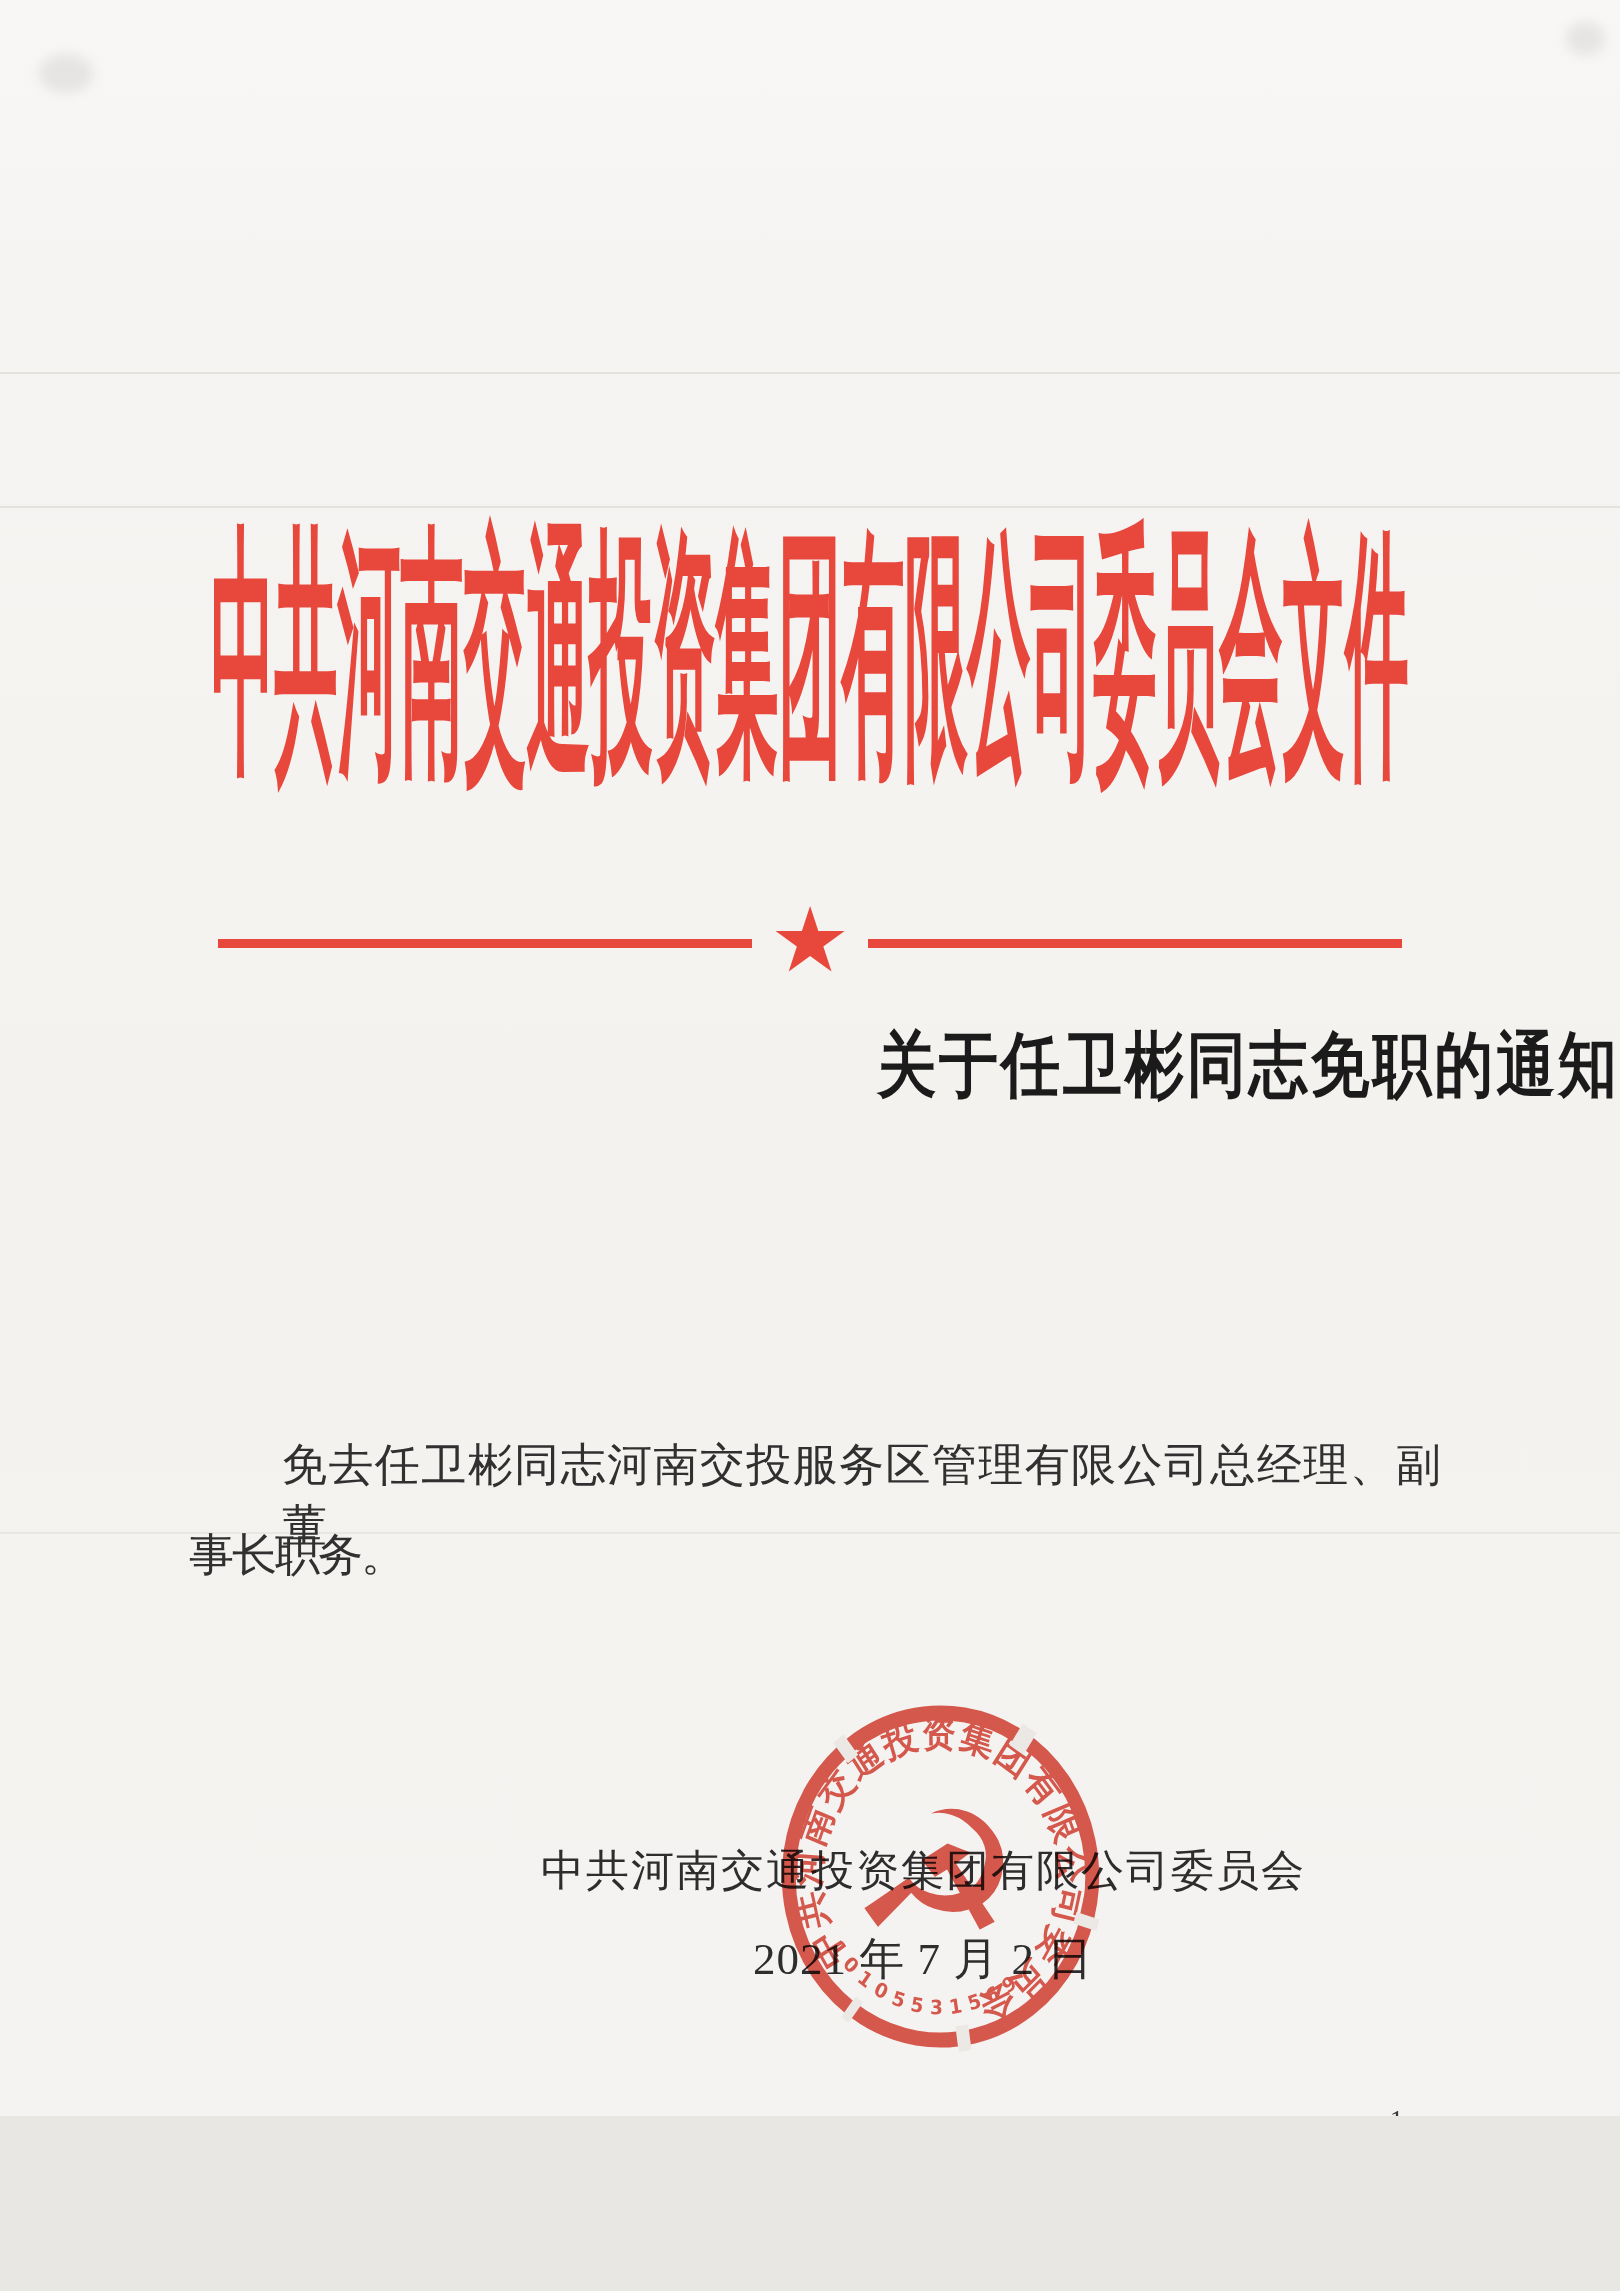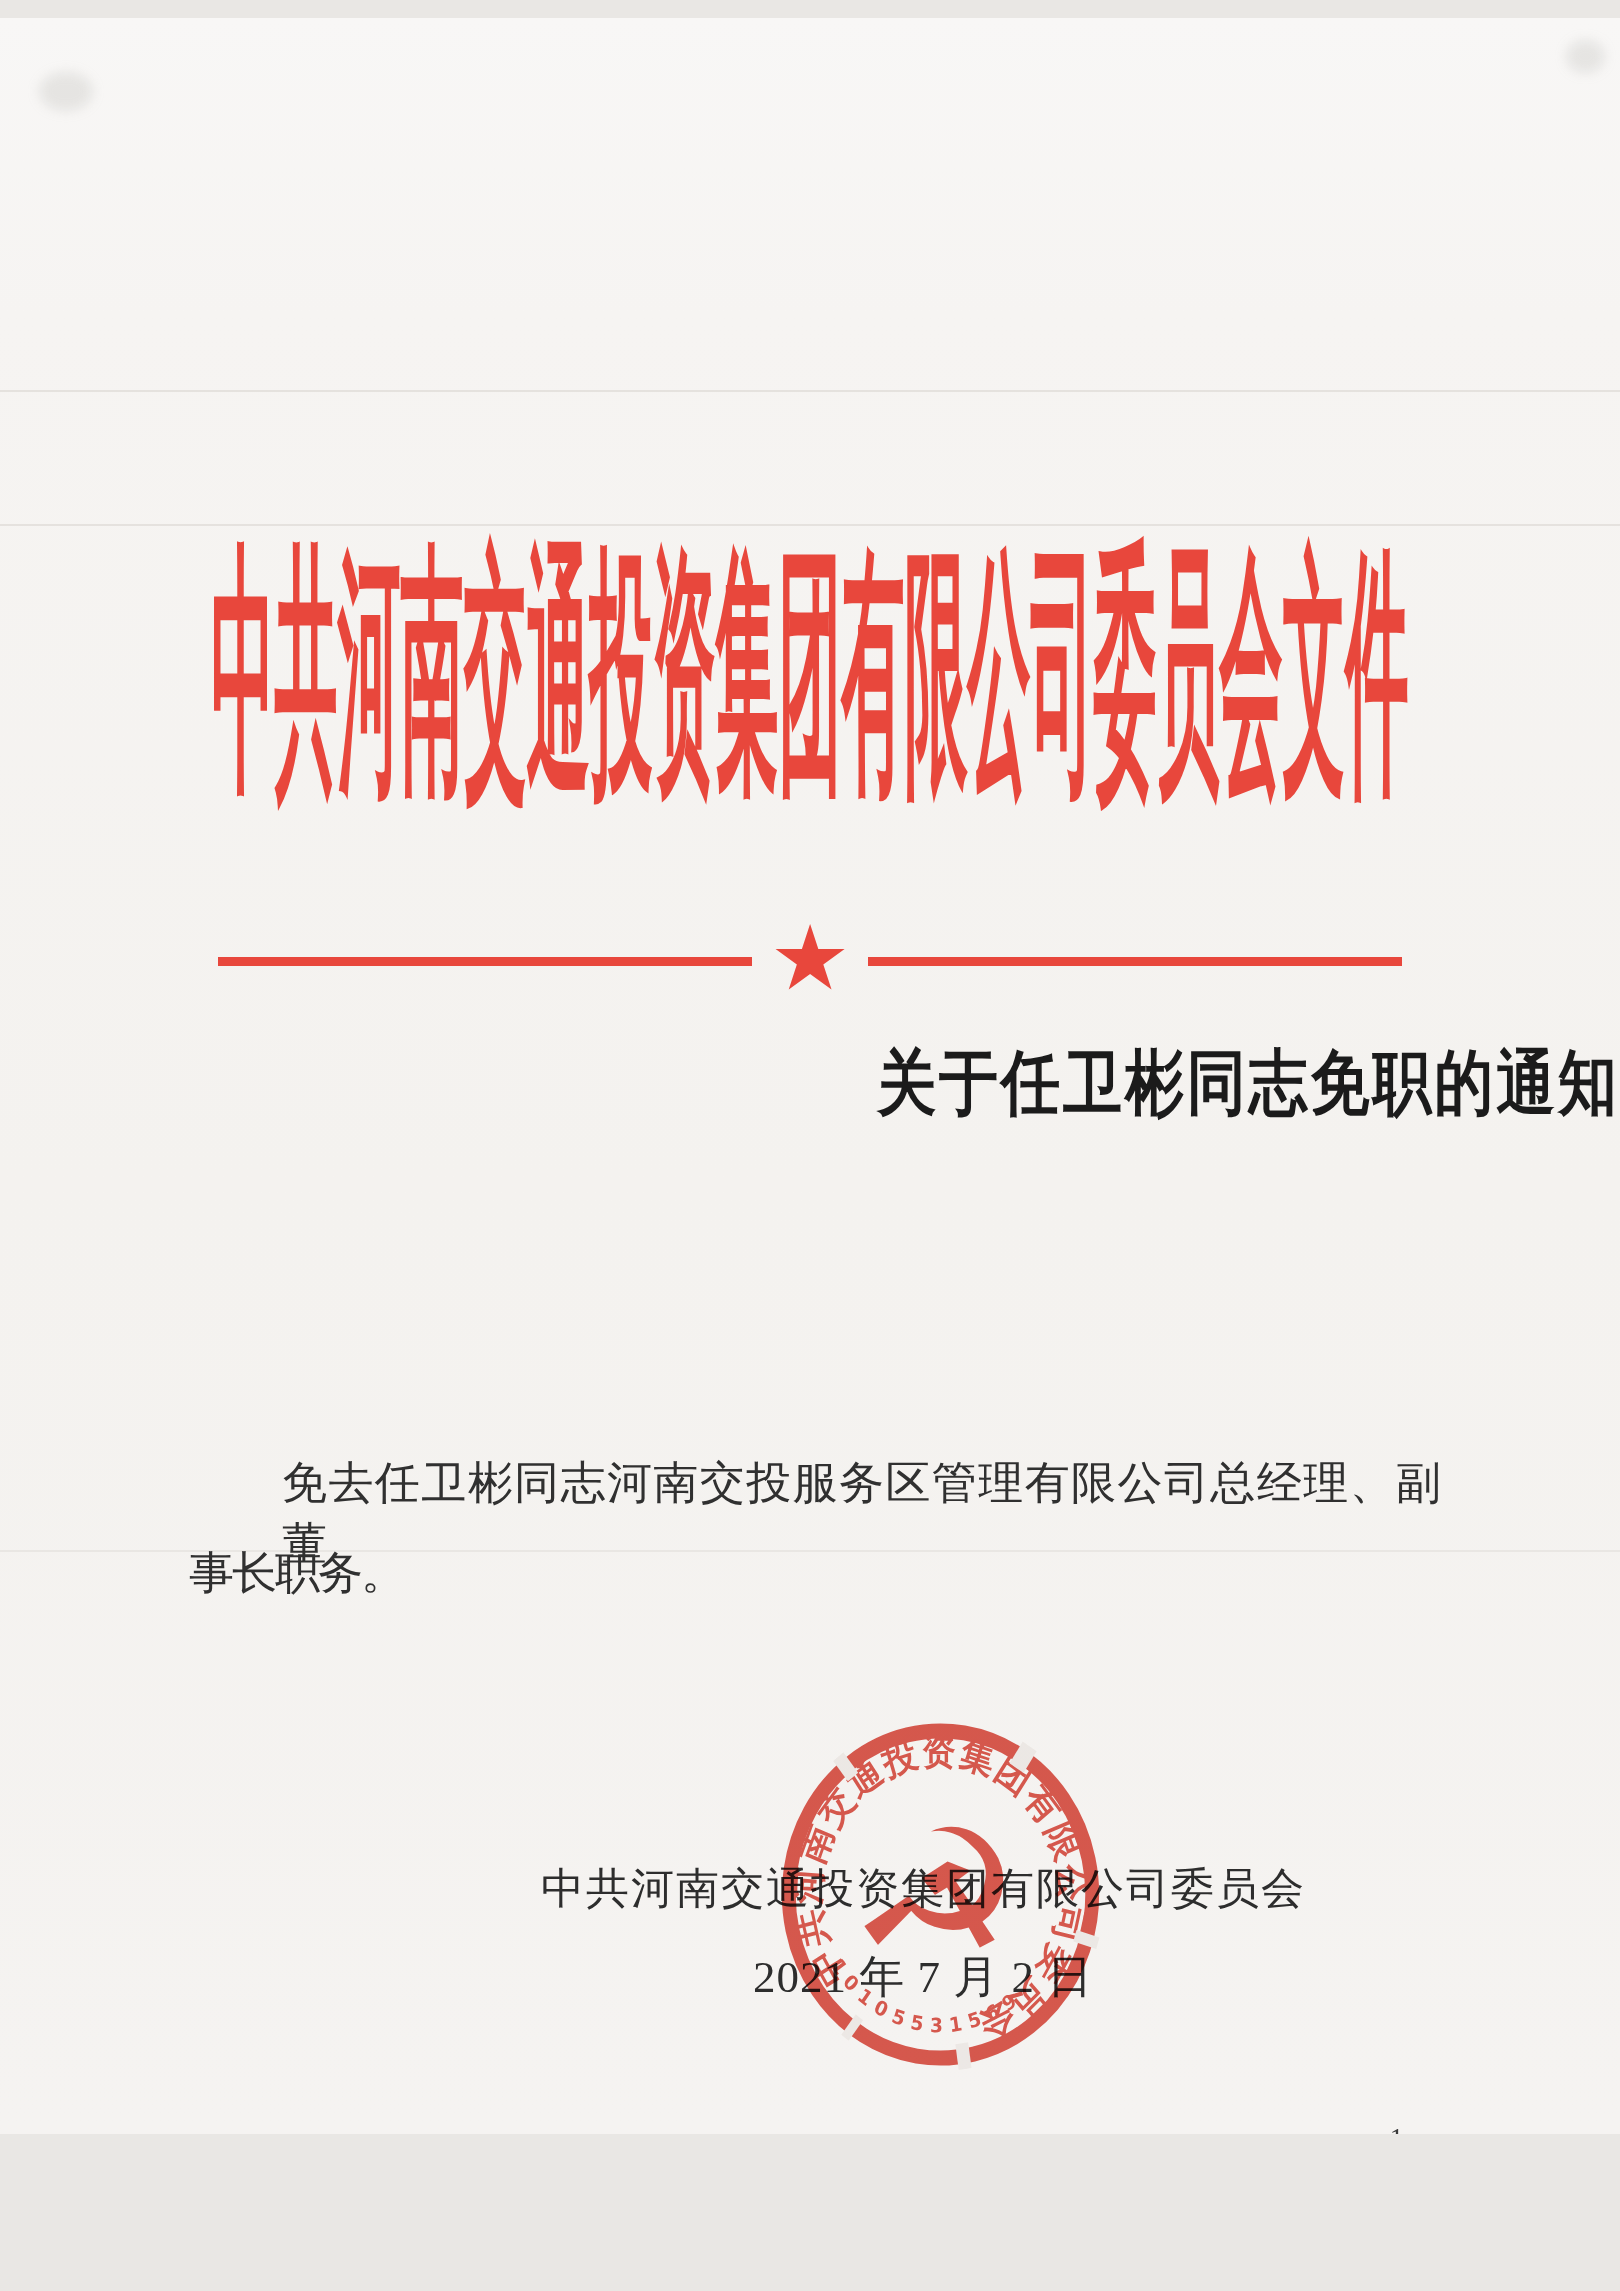--- a/index.html
+++ b/index.html
@@ -5,21 +5,21 @@
   html,body{margin:0;padding:0;background:#e9e7e4;}
   :root{
     --red:#e8473c;
     --seal-red:#dc4f44;
     --ink:#2e2e2e;
     --paper:#f6f4f2;
   }
   .page{
     position:relative;
     width:1620px;height:2116px;
-    margin:18px auto;
+    margin:0 auto;
     background:
       linear-gradient(180deg,#f8f7f6 0%,#f6f4f2 14%,#f4f2ef 55%,#f5f3f1 100%);
     overflow:hidden;
     font-family:"Liberation Serif","DejaVu Serif",serif;
     color:var(--ink);
   }
   
   .scanline{position:absolute;left:0;width:100%;height:2px;background:rgba(185,180,174,0.28);}
   .sl1{top:372px;} .sl2{top:506px;} .sl3{top:1532px;background:rgba(185,180,174,0.18);}
   .smudge{position:absolute;border-radius:50%;filter:blur(5.9px);background:rgba(150,148,145,0.18);}

